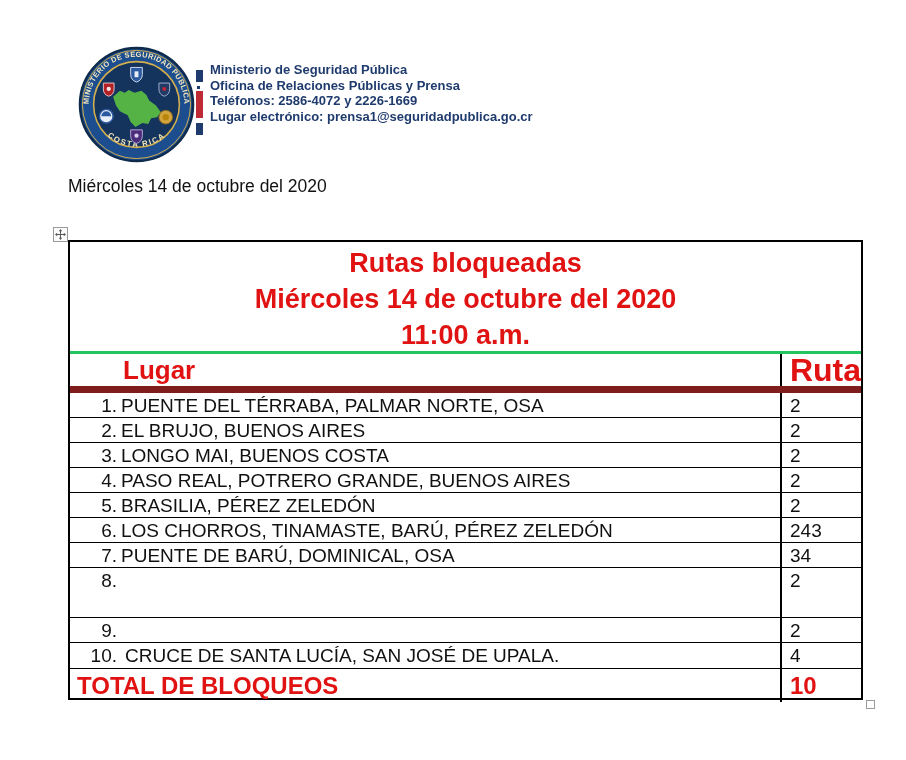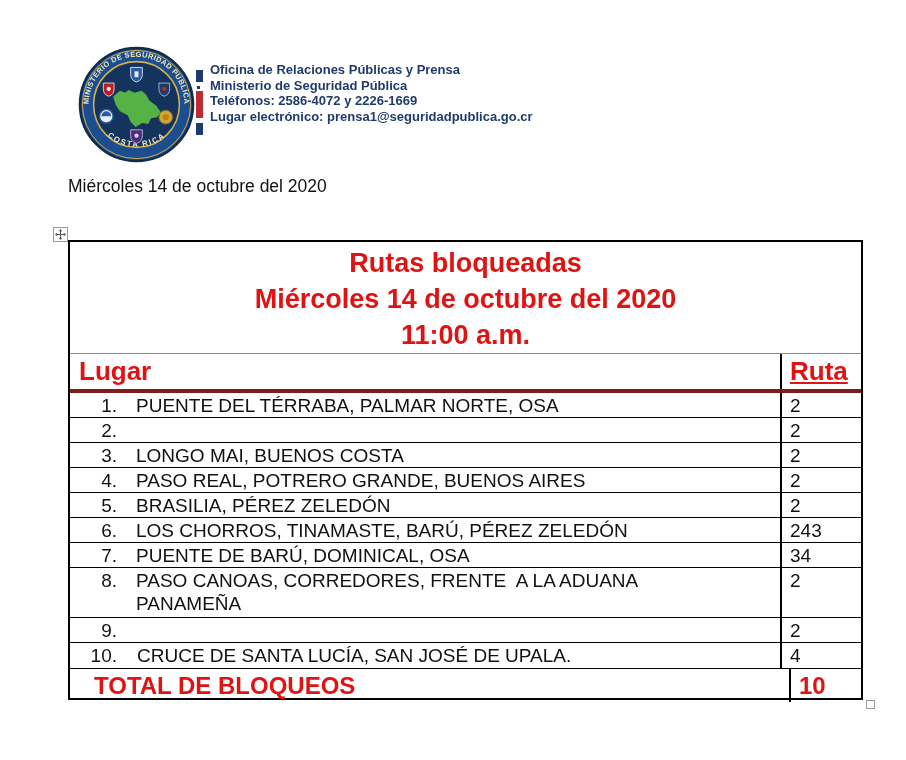--- a/index.html
+++ b/index.html
@@ -22,39 +22,39 @@
   
   .move-handle{position:absolute;left:53px;top:227px;width:15px;height:15px;
     border:1px solid #9a9a9a;background:#fbfbfb;box-sizing:border-box;
     display:flex;align-items:center;justify-content:center;}
   .resize-handle{position:absolute;left:866px;top:700px;width:9px;height:9px;
     border:1px solid #9a9a9a;background:#fff;box-sizing:border-box;}
   
   .doc-table{position:absolute;left:68px;top:240px;width:795px;height:460px;
     border:2px solid #000;box-sizing:border-box;background:#fff;}
   .t-red{color:#e01212;font-weight:bold;}
-  .title-cell{height:112px;box-sizing:border-box;border-bottom:1px solid #22c55e;
+  .title-cell{height:112px;box-sizing:border-box;border-bottom:3px solid #22c55e;
     text-align:center;padding-top:3px;}
   .title-cell div{font-size:27px;line-height:36px;}
-  .hdr-row{display:flex;height:39px;box-sizing:border-box;border-bottom:4px solid #7f1d1d;}
+  .hdr-row{display:flex;height:39px;box-sizing:border-box;border-bottom:7px solid #7f1d1d;padding-left:44px;}
   .brow{display:flex;box-sizing:border-box;border-bottom:1.5px solid #000;}
   .cell-l{width:712px;box-sizing:border-box;border-right:2px solid #000;}
   .cell-r{flex:1;box-sizing:border-box;padding-left:8px;}
   .hdr-row .cell-l{font-size:26px;padding-left:9px;display:flex;align-items:center;}
-  .hdr-row .cell-r{font-size:26px;display:flex;align-items:center;text-decoration:underline;}
+  .hdr-row .cell-r{font-size:32px;display:flex;align-items:center;}
   .brow{font-size:19px;color:#111;}
   .brow .cell-l{display:flex;align-items:flex-start;padding-top:1px;}
   .brow .cell-r{padding-top:1px;}
   .num{display:inline-block;width:47px;text-align:right;flex:0 0 47px;}
-  .rtext{margin-left:19px;white-space:pre-wrap;}
-  .row-10 .rtext{margin-left:20px;}
+  .rtext{margin-left:4px;white-space:pre-wrap;}
+  .row-10 .rtext{margin-left:8px;}
   .h25{height:25px;} .h26{height:26px;} .h50{height:50px;}
   .brow .cell-l,.brow .cell-r{line-height:23px;}
   .total-row{height:33px;font-size:24px;display:flex;box-sizing:border-box;}
-  .total-row .cell-l{padding-left:15px;display:flex;align-items:center;margin-left:9px;}
+  .total-row .cell-l{padding-left:7px;display:flex;align-items:center;}
   .total-row .cell-r{display:flex;align-items:center;}
 </style>
 </head>
 <body>
 
 <div class="logo">
   <svg viewBox="0 0 120 120" width="117" height="117">
     <circle cx="60" cy="60" r="58" fill="#1c4e8f" stroke="#0e2a4d" stroke-width="2.5"></circle>
     <circle cx="60" cy="60" r="55.5" fill="none" stroke="#d4af4e" stroke-width="1"></circle>
     <circle cx="60" cy="60" r="44" fill="#14345e" stroke="#d4af4e" stroke-width="1.6"></circle>
@@ -99,22 +99,22 @@
 </div>
 
 <div class="sep-bars">
   <div class="sq1"></div>
     <div class="dot"></div>
     <div class="red"></div>
     <div class="sq2"></div>
 </div>
 
 <div class="lh-text">
+  <div>Ministerio de Seguridad Pública</div>
   <div>Oficina de Relaciones Públicas y Prensa</div>
-  <div>Ministerio de Seguridad Pública</div>
   <div>Teléfonos: 2586-4072 y 2226-1669</div>
   <div>Lugar electrónico: prensa1@seguridadpublica.go.cr</div>
 </div>
 
 <div class="date-line">Miércoles 14 de octubre del 2020</div>
 
 <div class="move-handle">
   <svg width="11" height="11" viewBox="0 0 11 11">
     <g stroke="#555" stroke-width="1">
       <line x1="5.5" y1="1" x2="5.5" y2="10"></line>
@@ -146,20 +146,21 @@
   <div class="brow h25">
     <div class="cell-l">
         <span class="num">1.</span>
         <span class="rtext">PUENTE DEL TÉRRABA, PALMAR NORTE, OSA</span>
       </div>
     <div class="cell-r">2</div>
   </div>
   <div class="brow h25">
     <div class="cell-l">
         <span class="num">2.</span>
+        <span class="rtext">EL BRUJO, BUENOS AIRES</span>
       </div>
     <div class="cell-r">2</div>
   </div>
   <div class="brow h25">
     <div class="cell-l">
         <span class="num">3.</span>
         <span class="rtext">LONGO MAI, BUENOS COSTA</span>
       </div>
     <div class="cell-r">2</div>
   </div>
@@ -187,22 +188,20 @@
   <div class="brow h25">
     <div class="cell-l">
         <span class="num">7.</span>
         <span class="rtext">PUENTE DE BARÚ, DOMINICAL, OSA</span>
       </div>
     <div class="cell-r">34</div>
   </div>
   <div class="brow h50">
     <div class="cell-l">
         <span class="num">8.</span>
-        <span class="rtext">PASO CANOAS, CORREDORES, FRENTE  A LA ADUANA
-PANAMEÑA</span>
       </div>
     <div class="cell-r">2</div>
   </div>
   <div class="brow h25">
     <div class="cell-l">
         <span class="num">9.</span>
       </div>
     <div class="cell-r">2</div>
   </div>
   <div class="brow h26 row-10">

